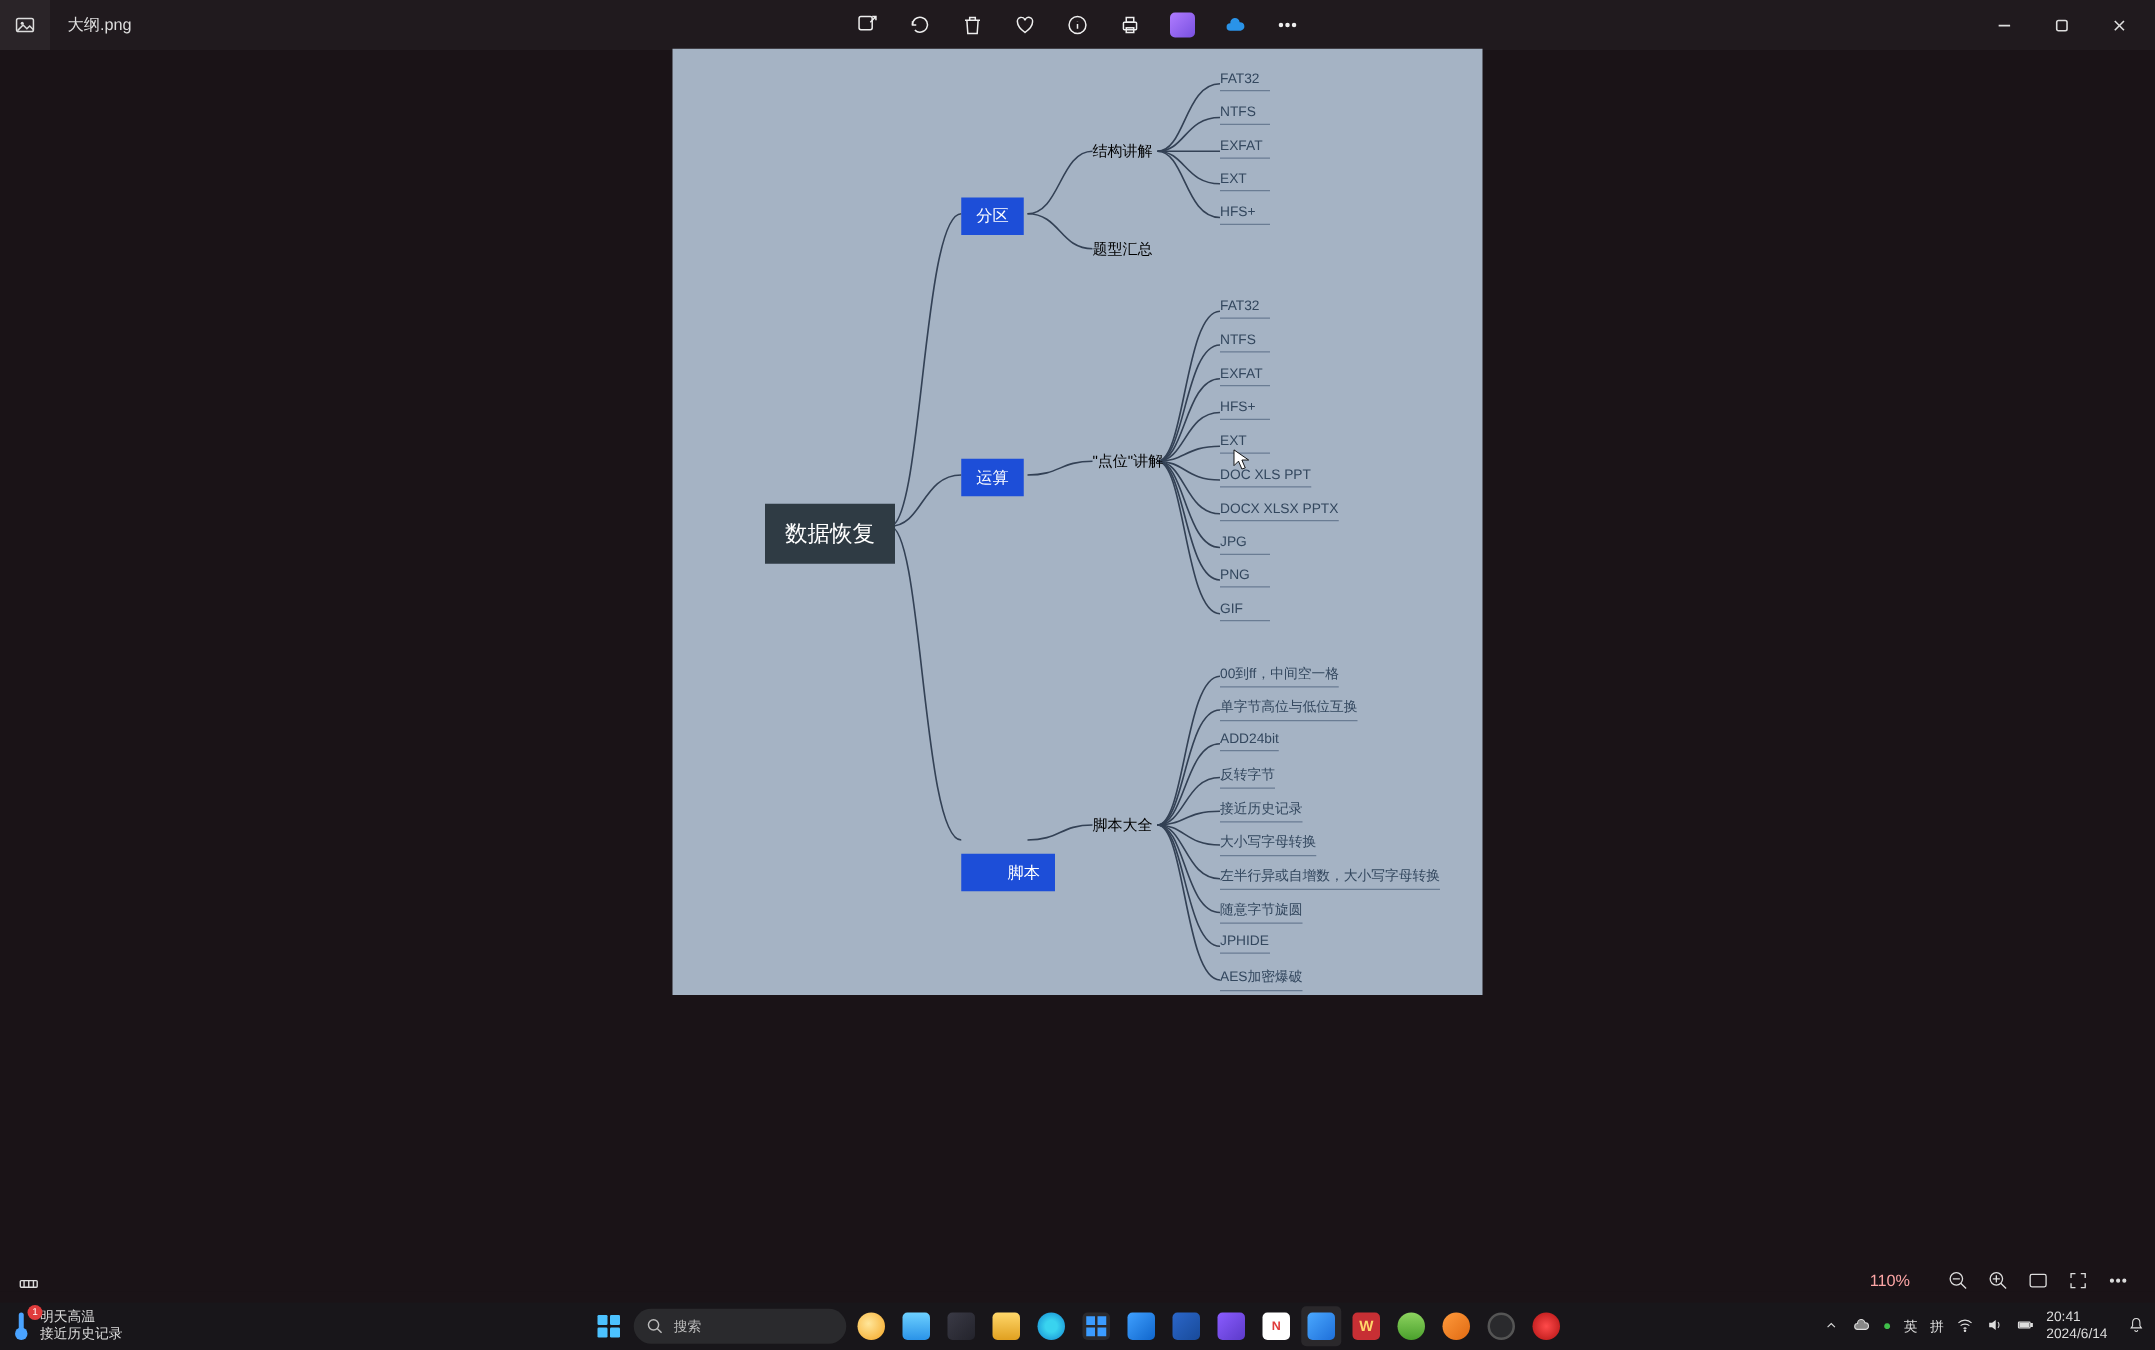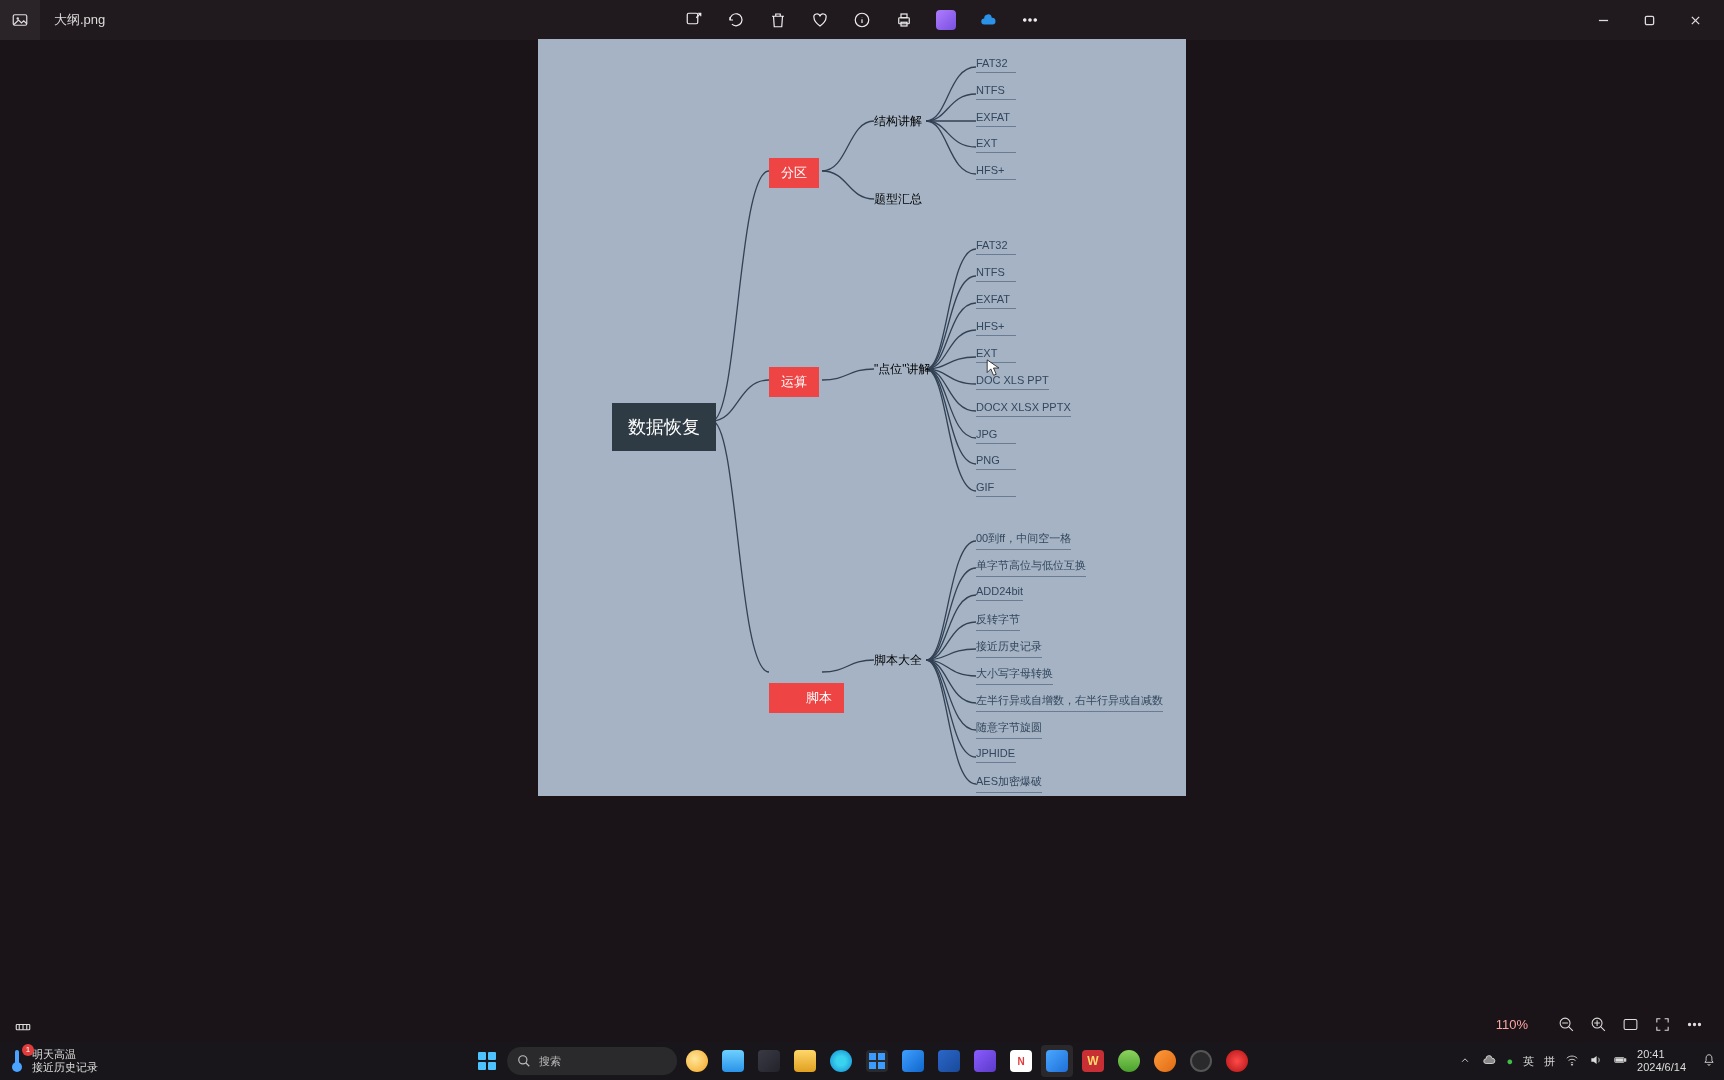--- a/index.html
+++ b/index.html
@@ -18,21 +18,21 @@
 .titlebar .wincontrols { margin-left: auto; margin-right: 6px; display: flex; }
 .titlebar .wincontrols div { width: 46px; height: 40px; display: flex; align-items: center; justify-content: center; }
 .titlebar .wincontrols svg { width: 11px; height: 11px; stroke: #ddd; fill: none; stroke-width: 1.4; }
 
 
 .viewport { position: absolute; top: 40px; left: 0; right: 0; bottom: 47px; background: #1a1317; display: flex; align-items: flex-start; justify-content: center; }
 .image { margin-top: -1px; width: 648px; height: 757px; background: #a5b3c4; position: relative; overflow: hidden; }
 
 .root-node { position: absolute; left: 74px; top: 364px; background: #2f3b44; color: #fff; padding: 12px 16px; font-size: 18px; font-weight: 500; }
 
-.branch { position: absolute; background: #ef4444; color: #fff; padding: 6px 12px; font-size: 13px; }
+.branch { position: absolute; background: #1d4ed8; color: #fff; padding: 6px 12px; font-size: 13px; }
 .branch.b1 { left: 231px; top: 119px;}
 .branch.b2 { left: 231px; top: 328px;}
 .branch.b3 { left: 231px; top: 644px; padding-left: 37px;}
 
 .sublabel { position: absolute; color: #000000; font-size: 12px; }
 
 .leaf { position: absolute; color: #33475e; font-size: 11px; border-bottom: 1px solid #6a7c93; padding: 0 0 3px 0; min-width: 40px; }
 
 .subtitle { position: absolute; bottom: 0; font-size: 42px; color: #fff; font-weight: 500; letter-spacing: 2px; }
 .cursor { position:absolute; left:448px; top:320px; width:15px; height:18px;}
@@ -230,21 +230,21 @@
     <div class="leaf" style="left:438px;top:389px">JPG</div>
     <div class="leaf" style="left:438px;top:415px">PNG</div>
     <div class="leaf" style="left:438px;top:442px">GIF</div>
 
     <div class="leaf" style="left:438px;top:492px">00到ff，中间空一格</div>
     <div class="leaf" style="left:438px;top:519px">单字节高位与低位互换</div>
     <div class="leaf" style="left:438px;top:546px">ADD24bit</div>
     <div class="leaf" style="left:438px;top:573px">反转字节</div>
     <div class="leaf" style="left:438px;top:600px">接近历史记录</div>
     <div class="leaf" style="left:438px;top:627px">大小写字母转换</div>
-    <div class="leaf" style="left:438px;top:654px">左半行异或自增数，右半行异或自减数</div>
+    <div class="leaf" style="left:438px;top:654px">左半行异或自增数，大小写字母转换</div>
     <div class="leaf" style="left:438px;top:681px">随意字节旋圆</div>
     <div class="leaf" style="left:438px;top:708px">JPHIDE</div>
     <div class="leaf" style="left:438px;top:735px">AES加密爆破</div>
 
     <div class="cursor"><svg viewBox="0 0 16 20">
           <path d="M1 1 L1 15 L5 11 L8 18 L11 17 L8 10 L14 10 Z"></path>
         </svg></div>
   </div>
 </div>
 

